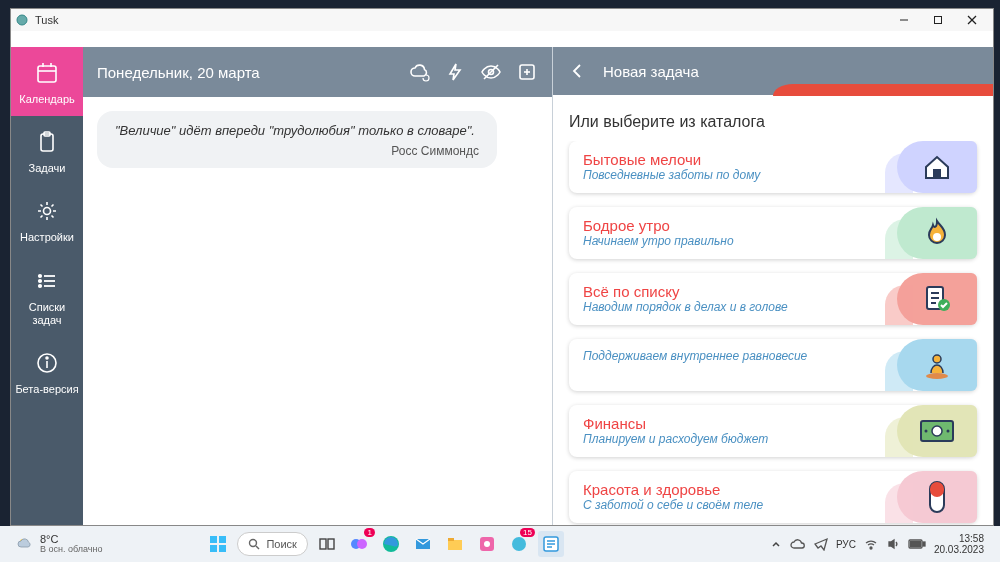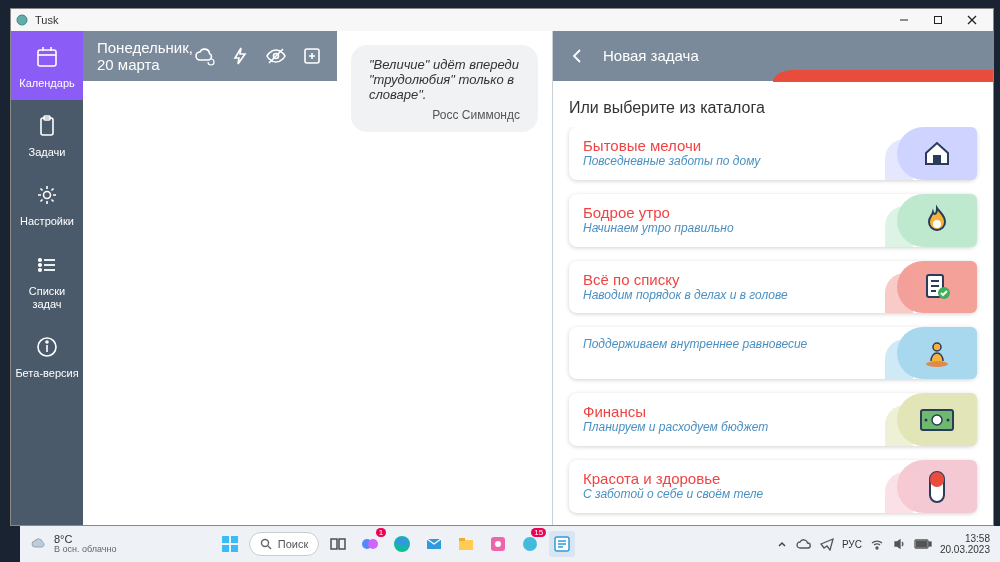--- a/index.html
+++ b/index.html
@@ -1,36 +1,36 @@
 <!DOCTYPE html>
 <html><head>
 <meta charset="utf-8">
 <style>
 * { margin: 0; padding: 0; box-sizing: border-box; font-family: "Segoe UI", Arial, sans-serif; }
 body { width: 1000px; height: 562px; background: #1a2332; overflow: hidden; position: relative; }
 
 
-.window { position: absolute; top: 8px; left: 10px; right: 6px; bottom: 36px; background: #fff; border: 1px solid #888; display: flex; flex-direction: column; }
+.window { position: absolute; top: 8px; left: 10px; right: 6px; bottom: 36px; background: #fff; border: 1px solid #888; display: flex; flex-direction: column; gap: 16px; }
 .titlebar { height: 22px; background: #f7f7f7; display: flex; align-items: center; padding: 0 4px; font-size: 11px; color: #333; }
 .titlebar .title { margin-left: 6px; }
 .titlebar .spacer { flex: 1; }
 .titlebar .winbtn { width: 34px; height: 22px; display: flex; align-items: center; justify-content: center; font-size: 11px; color: #222; }
 
 .app { flex: 1; display: flex; overflow: hidden; }
 
 
 .sidebar { width: 72px; background: #4a5a6a; display: flex; flex-direction: column; color: #fff; }
 .side-item { display: flex; flex-direction: column; align-items: center; justify-content: center; padding: 12px 2px 10px; font-size: 11px; text-align: center; cursor: pointer; }
-.side-item.active { background: #8b5cf6; }
+.side-item.active { background: #ec4899; }
 .side-item .icon { width: 28px; height: 28px; margin-bottom: 6px; display: flex; align-items: center; justify-content: center; }
 .side-item .label { line-height: 1.2; }
 
 
 .main { flex: 1; display: flex; overflow: hidden; }
-.col-left { flex: 1; display: flex; flex-direction: row; border-right: 1px solid #c8d0d8; }
+.col-left { flex: 1; display: flex; flex-direction: column; border-right: 1px solid #c8d0d8; }
 .col-right { width: 440px; display: flex; flex-direction: column; background: #fff; }
 
 .header { height: 50px; background: #7a8a9a; color: #fff; display: flex; align-items: center; padding: 0 14px; position: relative; }
 .header .date { font-size: 15px; }
 .header .hicons { margin-left: auto; display: flex; gap: 14px; }
 .hicon { width: 22px; height: 22px; display: flex; align-items: center; justify-content: center; cursor: pointer; color: #fff; }
 
 .right-header { height: 50px; background: #7a8a9a; color: #fff; display: flex; align-items: center; padding: 0 14px; gap: 16px; position: relative; }
 .right-header .back { cursor: pointer; }
 .right-header .htitle { font-size: 15px; }
@@ -44,21 +44,21 @@
 .catalog-heading { font-size: 16px; color: #333; padding: 18px 16px 10px; }
 .catalog-list { display: flex; flex-direction: column; gap: 14px; padding: 0 16px 12px; overflow-y: auto; }
 .cat-card { position: relative; background: #fff; border-radius: 8px; box-shadow: 0 1px 4px rgba(0,0,0,0.18); padding: 10px 80px 12px 14px; cursor: pointer; min-height: 52px; }
 .cat-title { font-size: 15px; color: #ef4444; }
 .cat-sub { font-size: 12px; color: #4a90c2; font-style: italic; margin-top: 0; }
 .cat-iconwrap { position: absolute; right: 0; top: 0; bottom: 0; width: 80px; border-radius: 36px 8px 8px 36px; display: flex; align-items: center; justify-content: center; }
 .cat-iconwrap::before { content: ""; position: absolute; left: -12px; top: 12px; bottom: 0; width: 28px; border-radius: 20px 0 0 0; background: inherit; opacity: 0.55; }
 .cat-iconwrap svg { position: relative; z-index: 1; }
 
 
-.taskbar { position: absolute; left: 0; right: 0; bottom: 0; height: 36px; background: #eef2f6; display: flex; align-items: center; padding: 0 10px; font-size: 11px; color: #333; margin-left: 20px; }
+.taskbar { position: absolute; left: 0; right: 0; bottom: 0; height: 36px; background: #eef2f6; display: flex; align-items: center; padding: 0 16px; font-size: 11px; color: #333; }
 .weather { display: flex; align-items: center; gap: 6px; }
 .weather .wicon { width: 18px; height: 18px; }
 .weather .wtext { display: flex; flex-direction: column; line-height: 1; }
 .tb-center { margin: 0 auto; display: flex; align-items: center; gap: 6px; }
 .tb-search { display: flex; align-items: center; gap: 6px; background: #fff; border: 1px solid #ccc; border-radius: 14px; height: 24px; padding: 0 10px; font-size: 11px; color: #555; }
 .tb-icon { width: 26px; height: 26px; display: flex; align-items: center; justify-content: center; border-radius: 3px; }
 .tb-icon.active { background: #d9e6f2; }
 .tb-right { display: flex; align-items: center; gap: 8px; margin-left: auto; }
 .tb-clock { display: flex; flex-direction: column; align-items: flex-end; line-height: 1.1; font-size: 10px; }
 .badge { position: absolute; top: -3px; right: -3px; background: #e05; color: #fff; font-size: 8px; border-radius: 6px; padding: 0 3px; }

